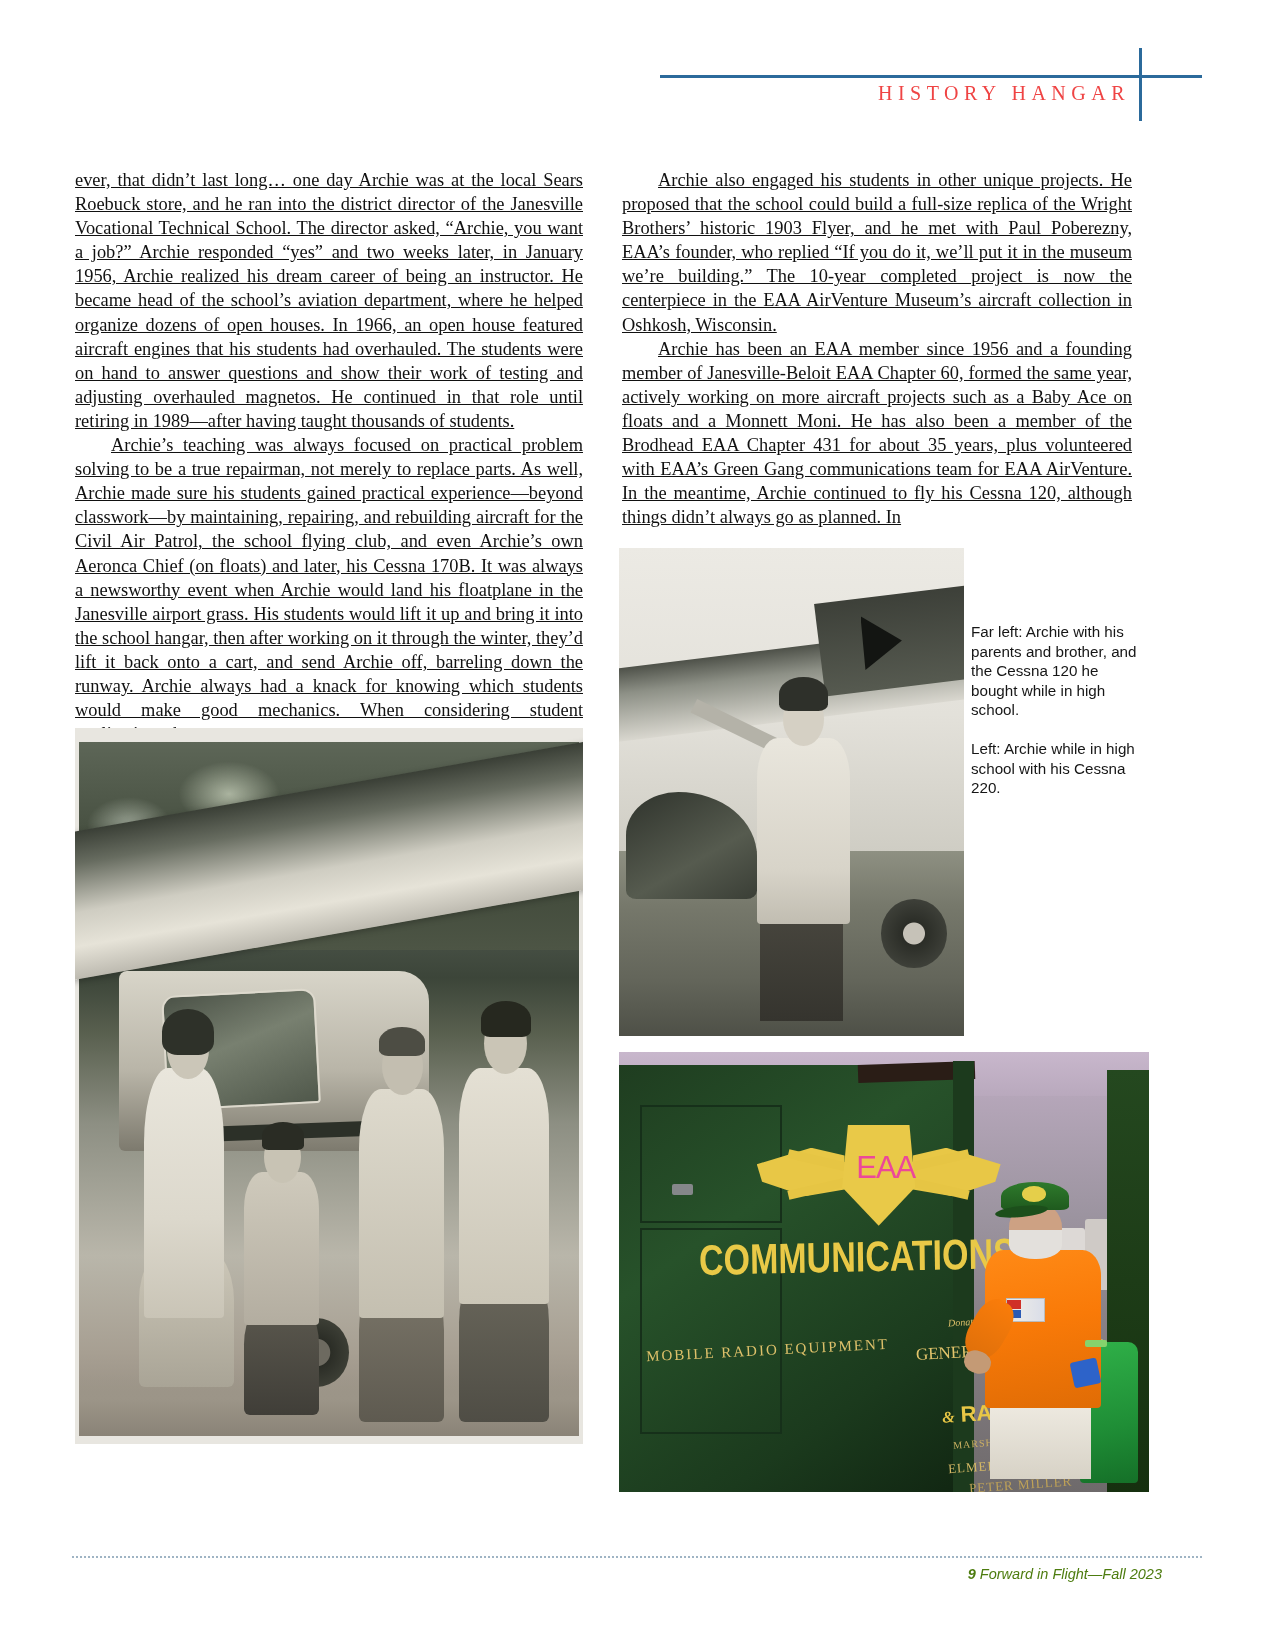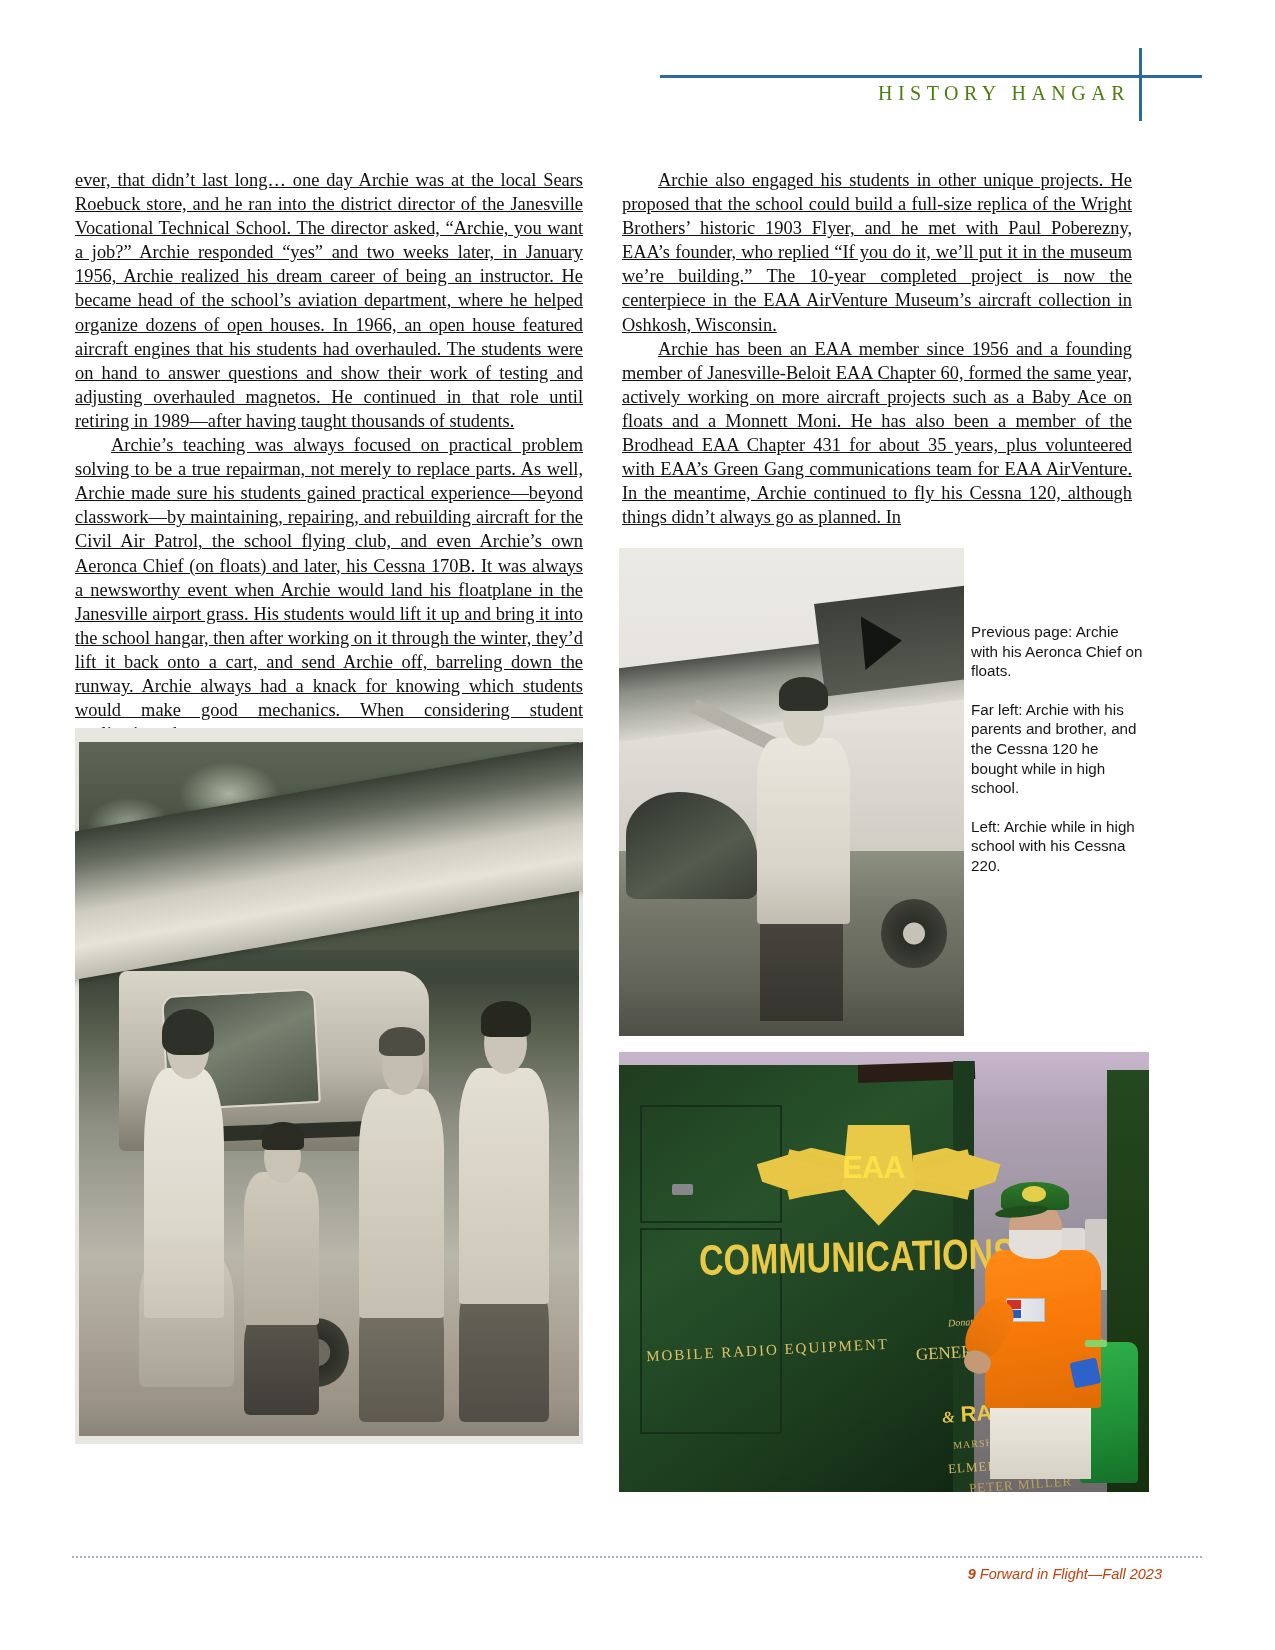--- a/index.html
+++ b/index.html
@@ -40,21 +40,21 @@
   }
   .header-title {
     position: absolute;
     left: 700px;
     top: 82px;
     width: 430px;
     text-align: right;
     font-family: "Liberation Serif", serif;
     font-size: 20px;
     letter-spacing: 5.5px;
-    color: #4d7c0f;
+    color: #ef4444;
     white-space: nowrap;
   }
 
   
   .col {
     position: absolute;
     font-size: 18.4px;
     line-height: 24.1px;
     color: #111111;
     text-align: justify;
@@ -333,26 +333,26 @@
     position: absolute;
     left: 35%; top: 2%;
     width: 30%; height: 96%;
     background: #e9c948;
     clip-path: polygon(8% 0, 92% 0, 100% 62%, 50% 100%, 0 62%);
   }
   .eaa-text {
     position: absolute;
     left: 35%; top: 26%;
     width: 30%;
-    text-align: left;
+    text-align: right;
     font-family: "Liberation Sans", sans-serif;
-    font-weight: bold;
+    font-weight: normal;
     font-size: 31px;
     letter-spacing: -1px;
-    color: #fde047;
+    color: #ec4899;
   }
   .eaa-bolt {
     position: absolute;
     left: 12%; top: 38%;
     width: 76%; height: 16%;
   }
   .eaa-bolt:before, .eaa-bolt:after {
     content: "";
     position: absolute;
     left: 0; top: 45%;
@@ -630,21 +630,21 @@
   }
   .footer-text {
     position: absolute;
     left: 700px;
     top: 1566px;
     width: 462px;
     text-align: right;
     font-family: "Liberation Sans", sans-serif;
     font-size: 14.5px;
     font-style: italic;
-    color: #c2410c;
+    color: #4d7c0f;
   }
   .footer-text .pageno {
     font-weight: bold;
     font-style: italic;
   }
 </style>
 </head>
 <body>
 
 <div class="page-header">
@@ -757,21 +757,20 @@
   <div class="vol-bagblue"></div>
   <div class="vol-wrist"></div>
   <div class="vol-head"></div>
   <div class="vol-beard"></div>
   <div class="vol-cap"></div>
   <div class="vol-capbill"></div>
   <div class="vol-caplogo"></div>
 </div>
 
 <div class="captions">
-  <p>Previous page: Archie with his Aeronca Chief on floats.</p>
   <p>Far left: Archie with his parents and brother, and the Cessna 120 he bought while in high school.</p>
   <p>Left: Archie while in high school with his Cessna 220.</p>
 </div>
 
 <div class="footer-rule"></div>
 <div class="footer-text">
   <span class="pageno">9</span>
   <span>Forward in Flight—Fall 2023</span>
 </div>
 

